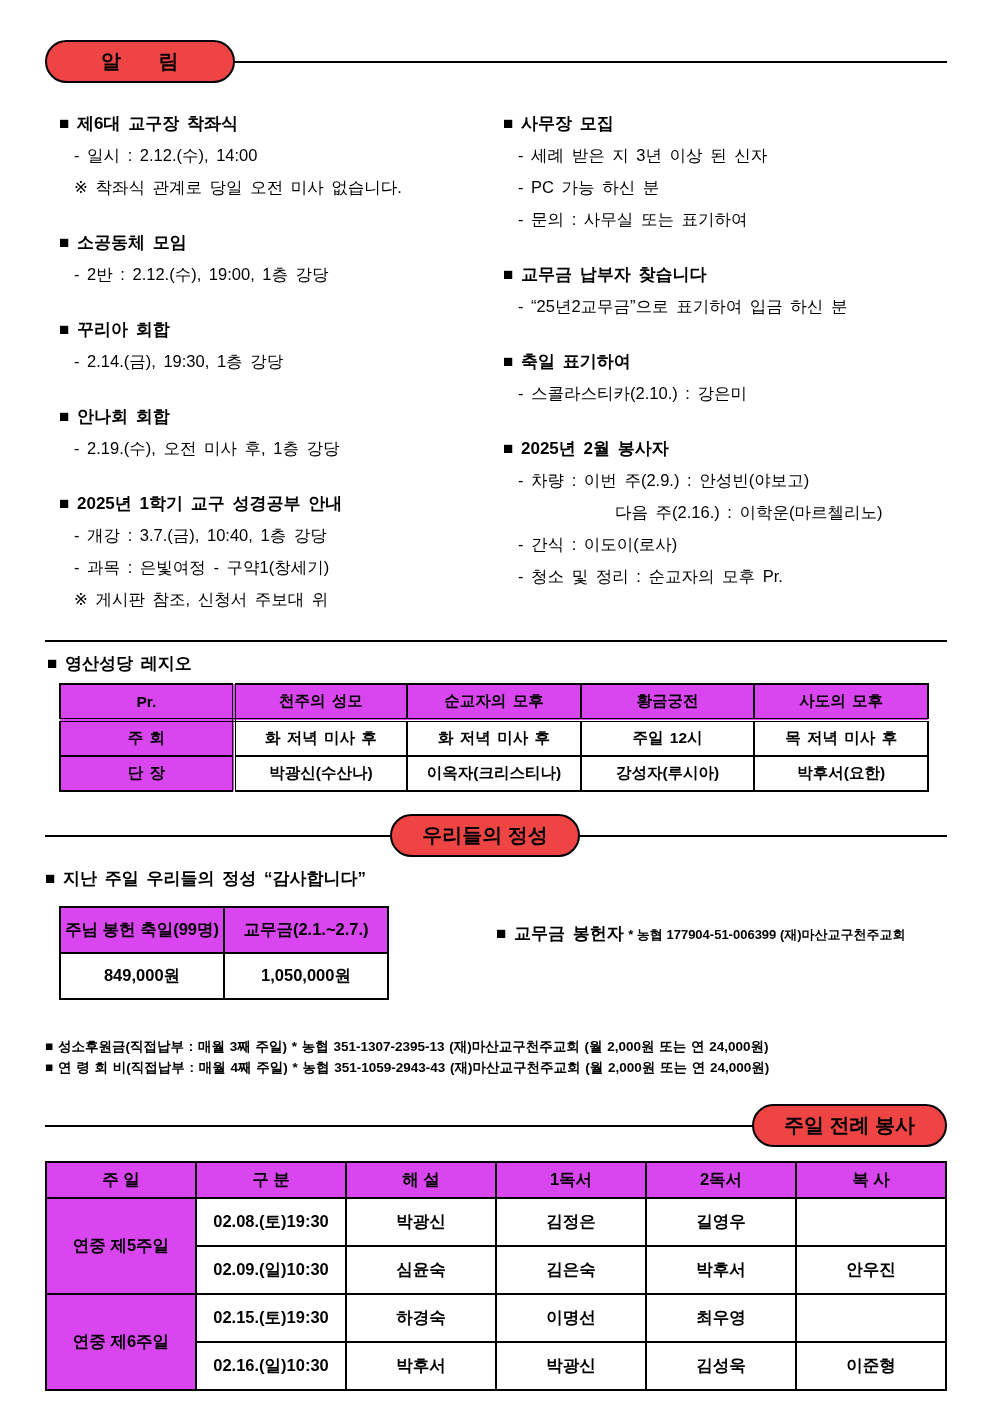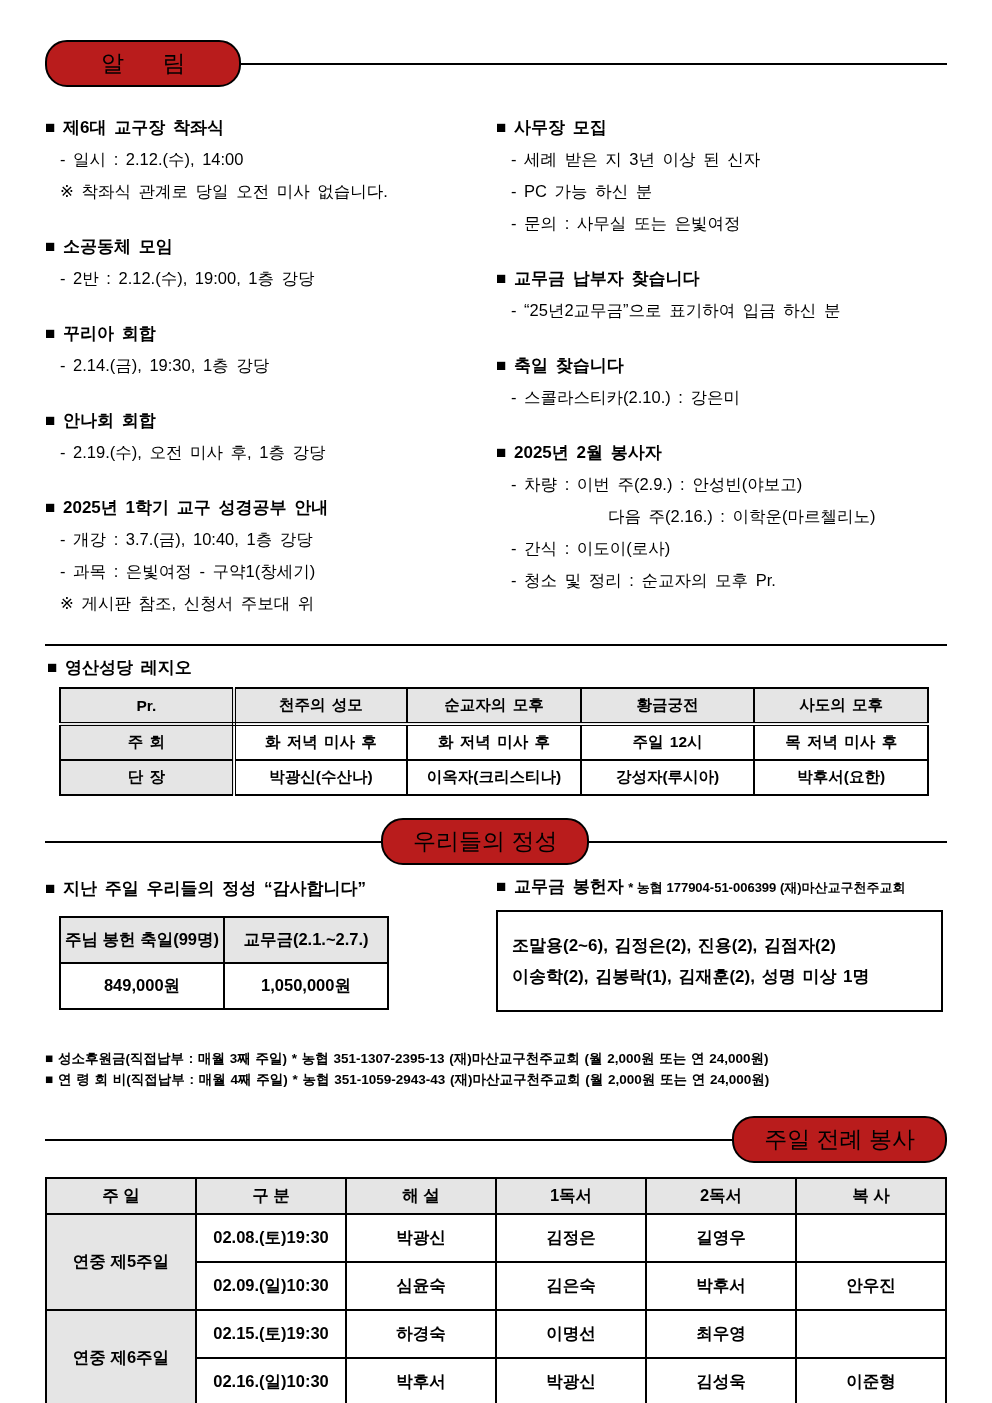--- a/index.html
+++ b/index.html
@@ -8,39 +8,39 @@
     width: 992px; height: 1403px;
     font-family: "Liberation Sans", "DejaVu Sans", sans-serif;
     color: #000; overflow: hidden;
   }
   .page { padding: 40px 45px 0 45px; }
 
   
   .hdr-row { display: flex; align-items: center; }
   .pill {
     border: 2px solid #000; border-radius: 22px;
-    padding: 6px 30px; font-weight: 400; font-size: 23px;
-    white-space: nowrap; background: #b91c1c;
+    padding: 6px 30px; font-weight: 700; font-size: 20px;
+    white-space: nowrap; background: #ef4444;
   }
   .pill.wide { letter-spacing: 16px; padding: 6px 38px 6px 54px; }
   .hline { border-top: 2px solid #000; flex: 1; }
   .rule { border-top: 2px solid #000; }
 
   
-  .columns { display: flex; margin-top: 26px; }
+  .columns { display: flex; margin-top: 26px; margin-left: 14px; }
   .col { width: 50%; }
   .ann-section { margin-bottom: 25px; }
   .ann-title { font-weight: 700; font-size: 17px; line-height: 30px; word-spacing: 3px; }
   .ann-line { font-size: 16.5px; line-height: 32px; padding-left: 15px; word-spacing: 3px; }
   .ann-line.indent2 { padding-left: 112px; }
 
   
   table { border-collapse: collapse; }
   td { border: 2px solid #000; text-align: center; vertical-align: middle; }
-  .bluebg { background: #e5e5e5; margin-top: 20px; }
+  .bluebg { background: #d946ef; margin-top: 20px; }
 
   
   .legio-title { font-weight: 700; font-size: 17px; margin: 10px 0 8px 2px; word-spacing: 3px; }
   table.legio { width: 870px; margin-left: 14px; table-layout: fixed; }
   table.legio td { font-size: 15.5px; font-weight: 600; padding: 6px 2px; word-spacing: 2px; }
   table.legio td.c0 { border-right: 4px double #000; }
   table.legio tr.hrow td { border-bottom: 4px double #000; }
 
   
   .devotion-cols { display: flex; margin-top: 10px; align-items: center; }
@@ -98,28 +98,28 @@
         <div class="ann-line">- 개강 : 3.7.(금), 10:40, 1층 강당</div>
         <div class="ann-line">- 과목 : 은빛여정 - 구약1(창세기)</div>
         <div class="ann-line">※ 게시판 참조, 신청서 주보대 위</div>
       </div>
     </div>
     <div class="col">
       <div class="ann-section">
         <div class="ann-title">■ 사무장 모집</div>
         <div class="ann-line">- 세례 받은 지 3년 이상 된 신자</div>
         <div class="ann-line">- PC 가능 하신 분</div>
-        <div class="ann-line">- 문의 : 사무실 또는 은빛여정</div>
+        <div class="ann-line">- 문의 : 사무실 또는 표기하여</div>
       </div>
       <div class="ann-section">
         <div class="ann-title">■ 교무금 납부자 찾습니다</div>
         <div class="ann-line">- “25년2교무금”으로 표기하여 입금 하신 분</div>
       </div>
       <div class="ann-section">
-        <div class="ann-title">■ 축일 찾습니다</div>
+        <div class="ann-title">■ 축일 표기하여</div>
         <div class="ann-line">- 스콜라스티카(2.10.) : 강은미</div>
       </div>
       <div class="ann-section">
         <div class="ann-title">■ 2025년 2월 봉사자</div>
         <div class="ann-line">- 차량 : 이번 주(2.9.) : 안성빈(야보고)</div>
         <div class="ann-line indent2">다음 주(2.16.) : 이학운(마르첼리노)</div>
         <div class="ann-line">- 간식 : 이도이(로사)</div>
         <div class="ann-line">- 청소 및 정리 : 순교자의 모후 Pr.</div>
       </div>
     </div>
@@ -173,24 +173,20 @@
           <td>1,050,000원</td>
         </tr>
       </tbody>
         </table>
     </div>
     <div class="col">
       <div class="dues-head">
         <span class="dev-title">■ 교무금 봉헌자</span>
         <span class="dues-note">* 농협 177904-51-006399  (재)마산교구천주교회</span>
       </div>
-      <div class="dues-box">
-        <div>조말용(2~6), 김정은(2), 진용(2), 김점자(2)</div>
-        <div>이송학(2), 김봉락(1), 김재훈(2), 성명 미상 1명</div>
-      </div>
     </div>
   </div>
 
   <div class="notes">
     <div>■ 성소후원금(직접납부 : 매월 3째 주일)   * 농협 351-1307-2395-13  (재)마산교구천주교회  (월 2,000원 또는 연 24,000원)</div>
     <div>■ 연 령 회 비(직접납부 : 매월 4째 주일)   * 농협 351-1059-2943-43  (재)마산교구천주교회  (월 2,000원 또는 연 24,000원)</div>
   </div>
 
   <div class="hdr-row" style="margin-top:26px;">
     <div class="hline"></div>

